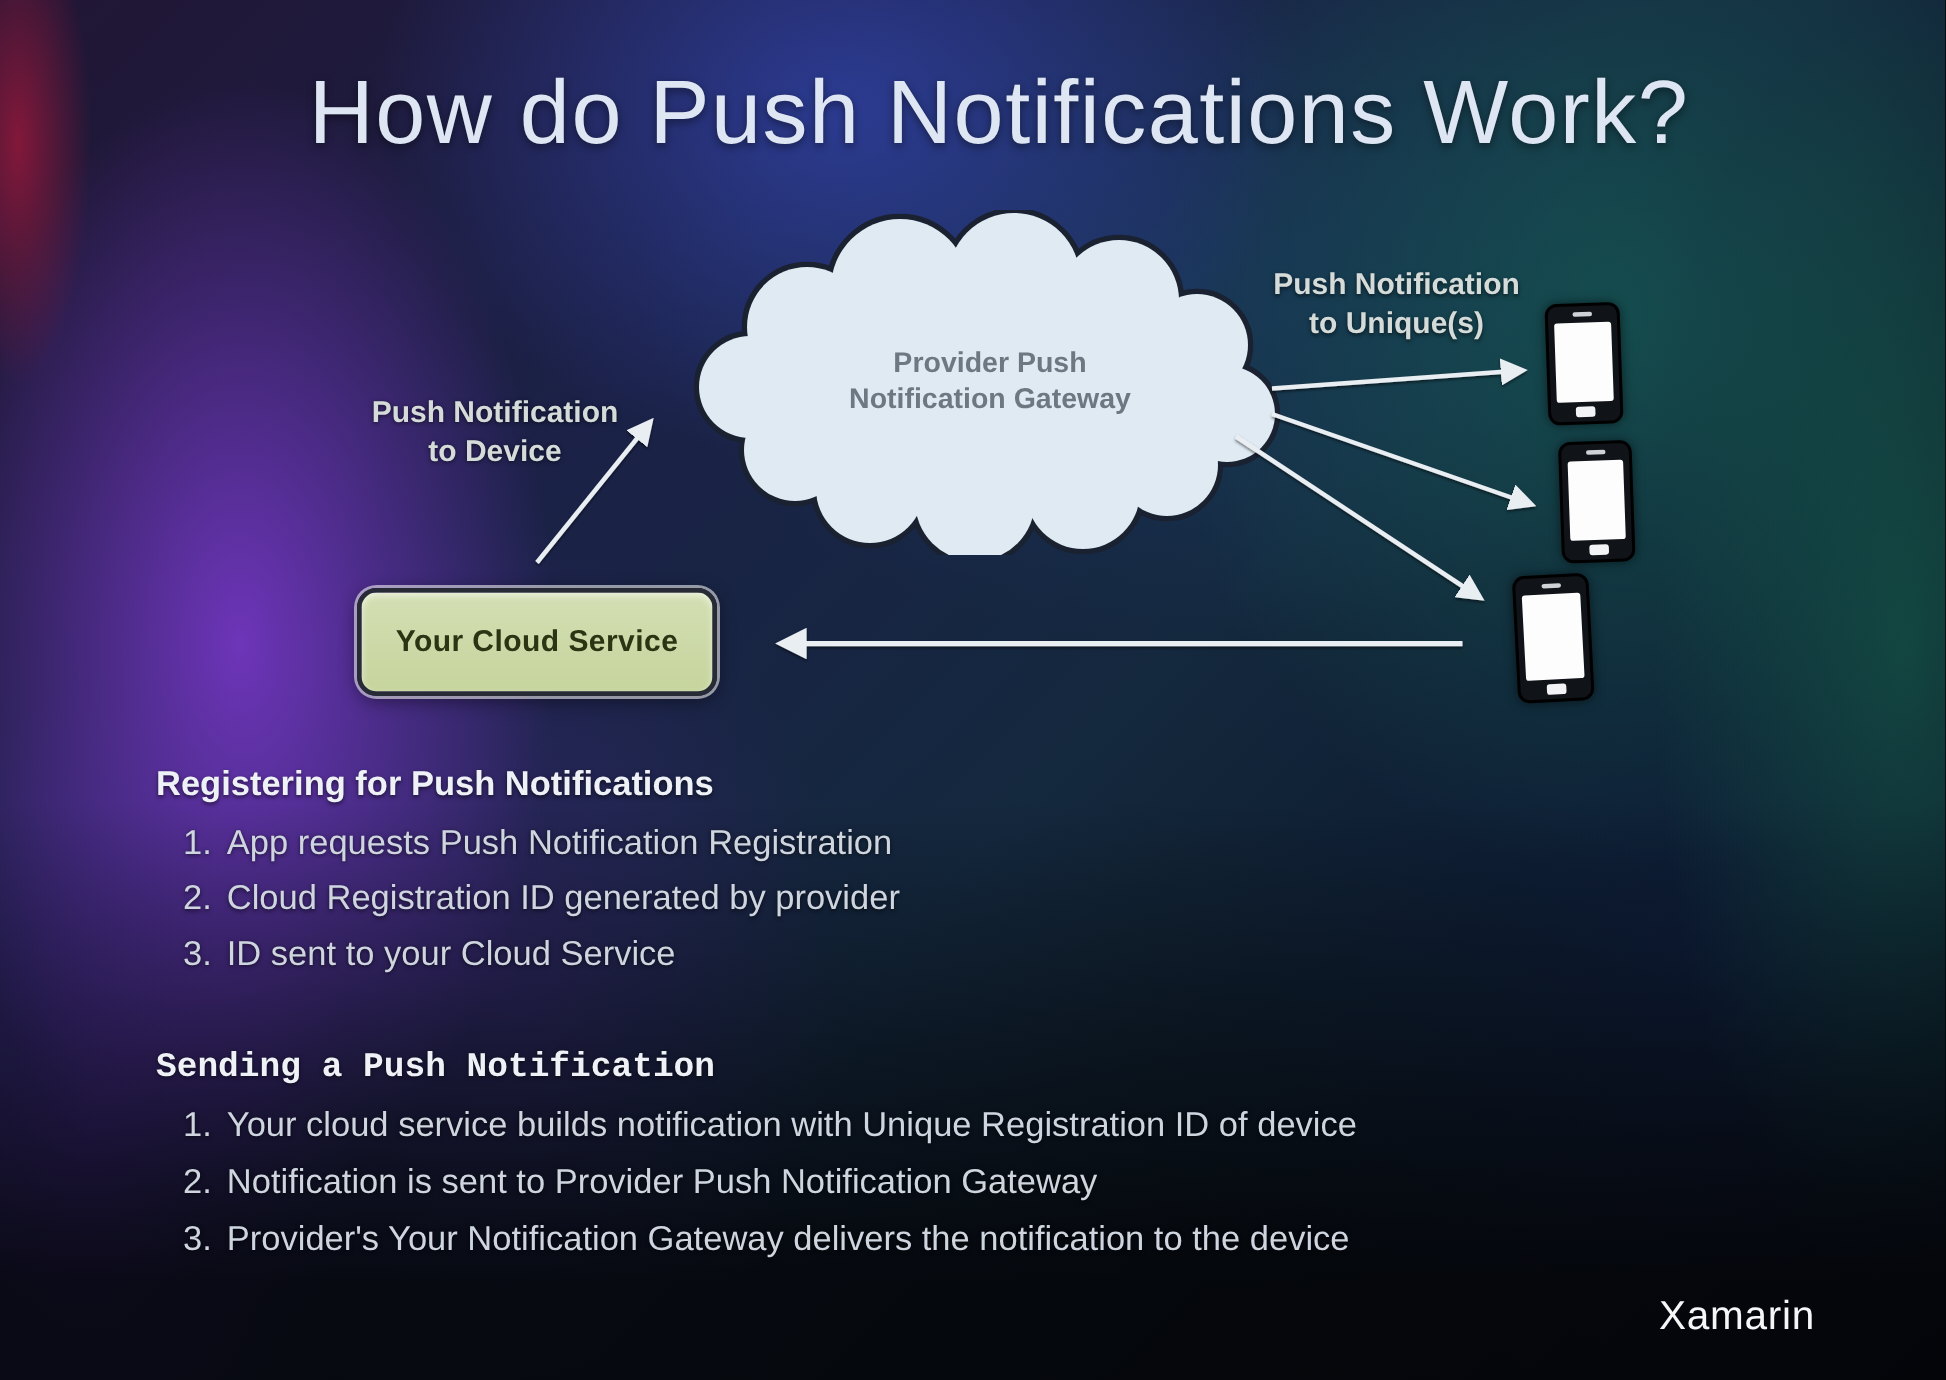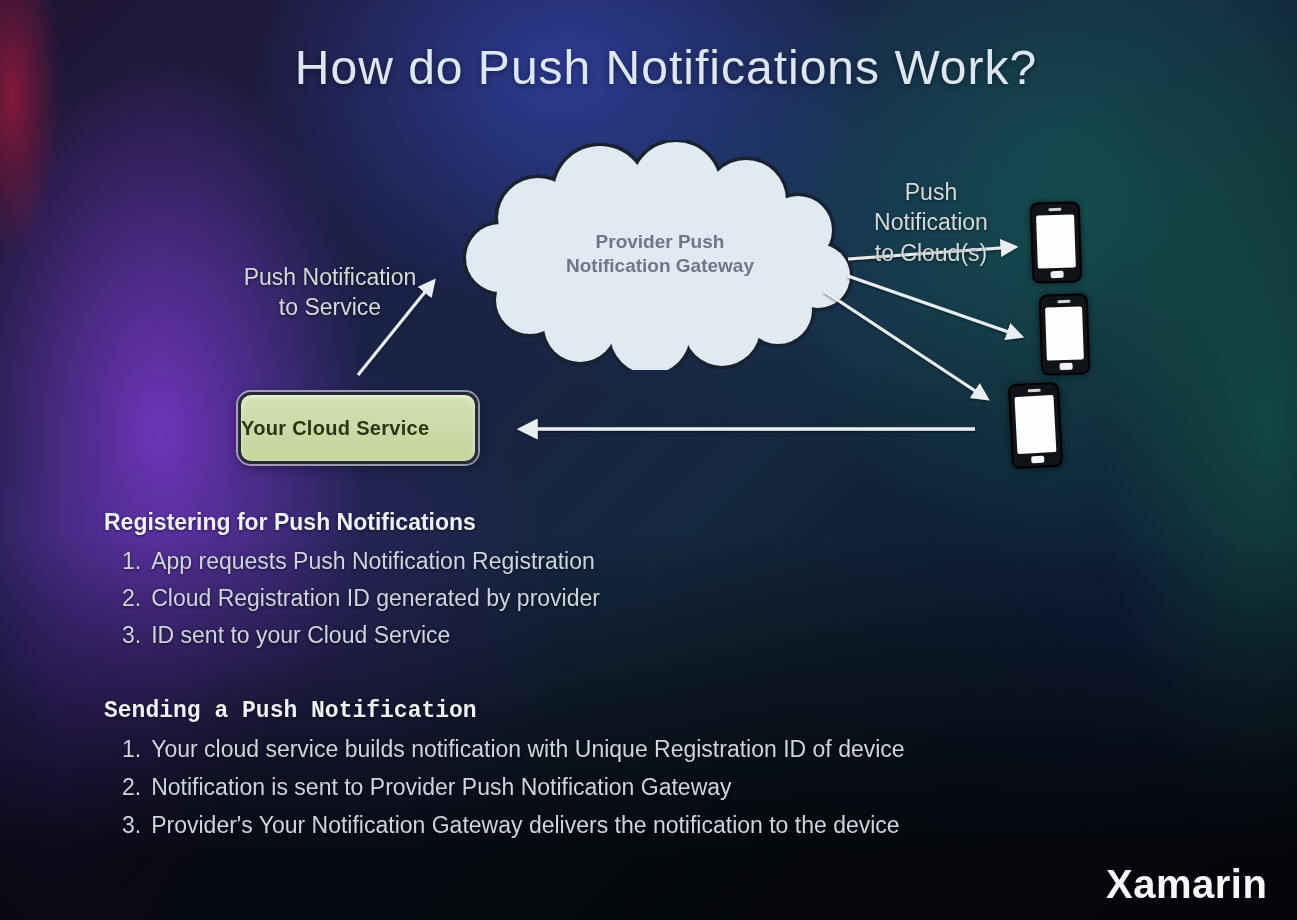--- a/index.html
+++ b/index.html
@@ -17,43 +17,43 @@
       radial-gradient(ellipse 330px 430px at 330px 650px, rgba(88,40,158,0.33), rgba(88,40,158,0) 70%),
       radial-gradient(ellipse 430px 520px at 1080px 210px, rgba(21,90,84,0.72), rgba(21,90,84,0) 72%),
       radial-gradient(ellipse 240px 620px at 1270px 430px, rgba(24,108,82,0.5), rgba(24,108,82,0) 70%),
       radial-gradient(ellipse 520px 340px at 790px 190px, rgba(28,66,108,0.5), rgba(28,66,108,0) 70%),
       radial-gradient(ellipse 520px 520px at 1150px 650px, rgba(16,34,76,0.6), rgba(16,34,76,0) 75%),
       linear-gradient(135deg, #211534 0%, #1b2147 30%, #14283e 55%, #0c1a24 75%, #070a0e 100%);
   }
   .title{
     position:absolute;left:0;right:0;top:40px;
     text-align:center;
-    font-size:48px;font-weight:300;letter-spacing:1px;
+    font-size:60px;font-weight:300;letter-spacing:1px;
     color:#dde6f2;
     text-shadow:0 2px 6px rgba(0,0,0,0.45);
     margin-left:35px;
   }
   .cloud-svg{position:absolute;left:438px;top:140px;}
   .arrow-svg{position:absolute;left:0;top:0;pointer-events:none;}
   .diagram-label{
     position:absolute;
     text-align:center;
-    font-size:23px;font-weight:400;line-height:1.32;
+    font-size:20px;font-weight:700;line-height:1.32;
     color:#d5dbd9;
     text-shadow:0 1px 3px rgba(0,0,0,0.6);
   }
   .label-to-gateway{left:235px;top:262px;width:190px;}
   .label-to-devices{left:845px;top:177px;width:172px;}
   .label-reg-id{left:520px;top:396px;width:370px;}
   .cloud-box{
     position:absolute;left:238px;top:392px;width:234px;height:66px;
     background:linear-gradient(to bottom,#d3dfb3,#c6d49d);
     border:3px solid #262b36;border-radius:13px;
     box-shadow:0 0 0 2px rgba(255,255,255,0.55), 0 3px 12px rgba(0,0,0,0.45), inset 0 2px 5px rgba(255,255,255,0.6);
-    display:flex;align-items:center;justify-content:flex-start;
+    display:flex;align-items:center;justify-content:center;
   }
   .cloud-box span{
     font-size:20px;font-weight:700;color:#2c3513;letter-spacing:0.3px;
   }
   .phone{
     position:absolute;
     background:#101318;
     border:2px solid #000;
     border-radius:8px;
     box-shadow:0 0 7px rgba(0,0,0,0.55);
@@ -68,21 +68,21 @@
   }
   .list-item{
     position:absolute;left:122px;
     display:flex;gap:10px;
     font-size:23px;font-weight:400;color:#ced5de;
     text-shadow:0 1px 3px rgba(0,0,0,0.6);
     white-space:nowrap;
   }
   .brand{
     position:absolute;left:1106px;top:862px;
-    font-size:40px;font-weight:700;color:#f4f6f8;letter-spacing:0.5px;
+    font-size:27px;font-weight:400;color:#f4f6f8;letter-spacing:0.5px;
   }
 </style>
 </head>
 <body>
 
 <div class="slide">
 
   <div class="title">How do Push Notifications Work?</div>
 
   <svg class="cloud-svg" width="424" height="230" viewBox="0 0 424 230">
@@ -132,26 +132,26 @@
       <line x1="358" y1="375" x2="433" y2="282" marker-end="url(#ah)"></line>
       <line x1="848" y1="259" x2="1014" y2="247" marker-end="url(#ah)"></line>
       <line x1="848" y1="276" x2="1020" y2="336" marker-end="url(#ah)"></line>
       <line x1="824" y1="291" x2="986" y2="398" marker-end="url(#ah)"></line>
       <line x1="975" y1="429" x2="522" y2="429" stroke-width="3.5" marker-end="url(#ah)"></line>
     </g>
   </svg>
 
   <div class="diagram-label label-to-gateway">
     <div>Push Notification</div>
-    <div>to Service</div>
+    <div>to Device</div>
   </div>
 
   <div class="diagram-label label-to-devices">
     <div>Push Notification</div>
-    <div>to Cloud(s)</div>
+    <div>to Unique(s)</div>
   </div>
 
 
   <div class="cloud-box">
     <span>Your Cloud Service</span>
   </div>
 
   <div class="phone" style="left:1031px;top:202px;width:46px;height:77px;transform:rotate(-2deg);">
     <div class="speaker"></div>
     <div class="screen"></div>

